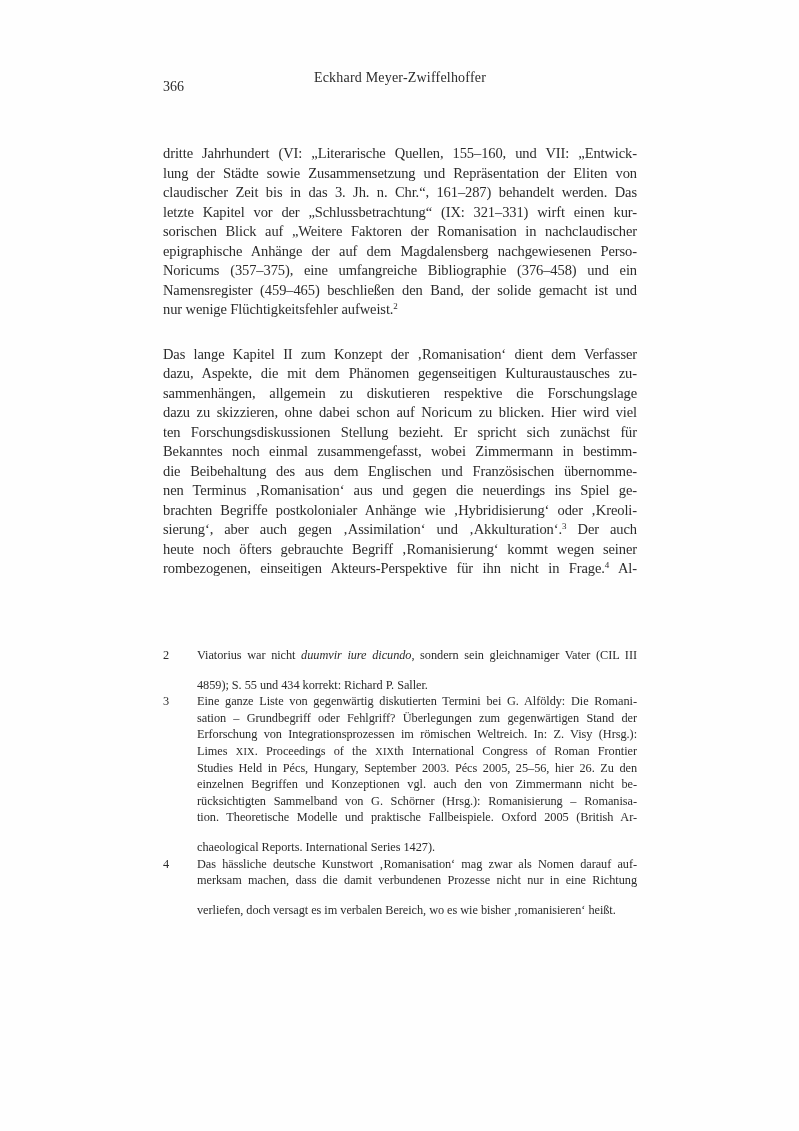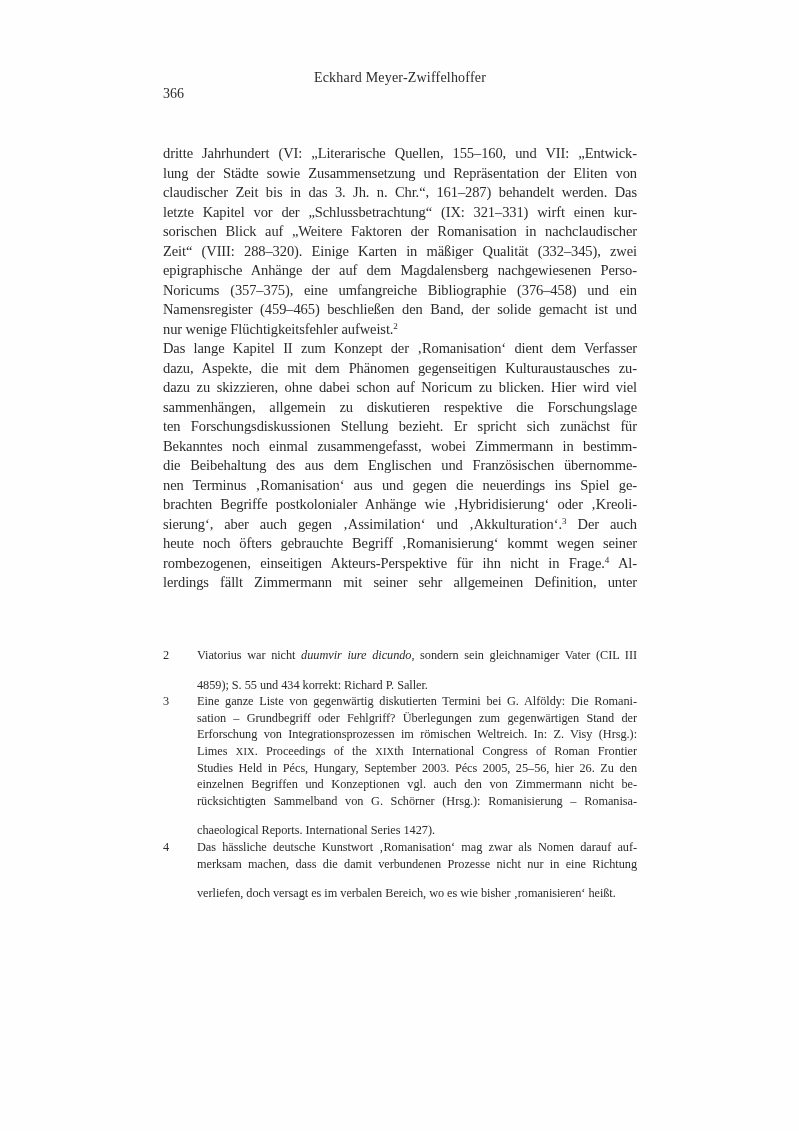--- a/index.html
+++ b/index.html
@@ -16,37 +16,37 @@
     position: absolute;
     left: 163px;
     top: 69px;
     width: 474px;
     font-size: 14px;
     line-height: 18px;
   }
   .page-num {
     position: absolute;
     left: 0;
-    top: 16px;
+    top: 9px;
   }
   .running-title {
     display: block;
     text-align: center;
     letter-spacing: 0.2px;
   }
   .body-text {
     position: absolute;
     left: 163px;
     top: 144px;
     width: 474px;
     font-size: 14.5px;
     line-height: 19.5px;
     letter-spacing: -0.1px;
   }
-  .para + .para { margin-top: 0; }
+  .para + .para { margin-top: 25px; }
   .line {
     height: 19.5px;
     overflow: hidden;
     text-align: justify;
     text-align-last: justify;
     white-space: normal;
   }
   .line.nj { text-align-last: left; }
   .footnotes {
     position: absolute;
@@ -85,40 +85,38 @@
     <span class="running-title">Eckhard Meyer-Zwiffelhoffer</span>
   </div>
 
   <div class="body-text" id="body-text">
       <div class="para">
         <div class="line">dritte Jahrhundert (VI: „Literarische Quellen, 155–160, und VII: „Entwick-</div>
         <div class="line">lung der Städte sowie Zusammensetzung und Repräsentation der Eliten von</div>
         <div class="line">claudischer Zeit bis in das 3. Jh. n. Chr.“, 161–287) behandelt werden. Das</div>
         <div class="line">letzte Kapitel vor der „Schlussbetrachtung“ (IX: 321–331) wirft einen kur-</div>
         <div class="line">sorischen Blick auf „Weitere Faktoren der Romanisation in nachclaudischer</div>
-        <div class="line">Zeit“ (VIII: 288–320). Einige Karten in mäßiger Qualität (332–345), zwei</div>
         <div class="line">epigraphische Anhänge der auf dem Magdalensberg nachgewiesenen Perso-</div>
         <div class="line">Noricums (357–375), eine umfangreiche Bibliographie (376–458) und ein</div>
         <div class="line">Namensregister (459–465) beschließen den Band, der solide gemacht ist und</div>
         <div class="line nj">nur wenige Flüchtigkeitsfehler aufweist.<span class="sup">2</span></div>
       </div>
       <div class="para">
         <div class="line">Das lange Kapitel II zum Konzept der ‚Romanisation‘ dient dem Verfasser</div>
         <div class="line">dazu, Aspekte, die mit dem Phänomen gegenseitigen Kulturaustausches zu-</div>
+        <div class="line">sammenhängen, allgemein zu diskutieren respektive die Forschungslage</div>
         <div class="line">dazu zu skizzieren, ohne dabei schon auf Noricum zu blicken. Hier wird viel</div>
-        <div class="line">sammenhängen, allgemein zu diskutieren respektive die Forschungslage</div>
         <div class="line">ten Forschungsdiskussionen Stellung bezieht. Er spricht sich zunächst für</div>
         <div class="line">Bekanntes noch einmal zusammengefasst, wobei Zimmermann in bestimm-</div>
         <div class="line">die Beibehaltung des aus dem Englischen und Französischen übernomme-</div>
         <div class="line">nen Terminus ‚Romanisation‘ aus und gegen die neuerdings ins Spiel ge-</div>
         <div class="line">brachten Begriffe postkolonialer Anhänge wie ‚Hybridisierung‘ oder ‚Kreoli-</div>
         <div class="line">sierung‘, aber auch gegen ‚Assimilation‘ und ‚Akkulturation‘.<span class="sup">3</span> Der auch</div>
         <div class="line">heute noch öfters gebrauchte Begriff ‚Romanisierung‘ kommt wegen seiner</div>
         <div class="line">rombezogenen, einseitigen Akteurs-Perspektive für ihn nicht in Frage.<span class="sup">4</span> Al-</div>
-        <div class="line">lerdings fällt Zimmermann mit seiner sehr allgemeinen Definition, unter</div>
       </div>
     </div>
 
   <div class="footnotes" id="footnotes">
       <div class="footnote">
         <div class="fn-num">2</div>
         <div class="fn-text">
           <div class="fn-line">Viatorius war nicht <span class="i">duumvir iure dicundo</span>, sondern sein gleichnamiger Vater (CIL III</div>
           <div class="fn-line nj">4859); S. 55 und 434 korrekt: Richard P. Saller.</div>
         </div>
@@ -126,20 +124,21 @@
       <div class="footnote">
         <div class="fn-num">3</div>
         <div class="fn-text">
           <div class="fn-line">Eine ganze Liste von gegenwärtig diskutierten Termini bei G. Alföldy: Die Romani-</div>
           <div class="fn-line">sation – Grundbegriff oder Fehlgriff? Überlegungen zum gegenwärtigen Stand der</div>
           <div class="fn-line">Erforschung von Integrationsprozessen im römischen Weltreich. In: Z. Visy (Hrsg.):</div>
           <div class="fn-line">Limes <span class="sc">XIX</span>. Proceedings of the <span class="sc">XIX</span>th International Congress of Roman Frontier</div>
           <div class="fn-line">Studies Held in Pécs, Hungary, September 2003. Pécs 2005, 25–56, hier 26. Zu den</div>
           <div class="fn-line">einzelnen Begriffen und Konzeptionen vgl. auch den von Zimmermann nicht be-</div>
           <div class="fn-line">rücksichtigten Sammelband von G. Schörner (Hrsg.): Romanisierung – Romanisa-</div>
+          <div class="fn-line">tion. Theoretische Modelle und praktische Fallbeispiele. Oxford 2005 (British Ar-</div>
           <div class="fn-line nj">chaeological Reports. International Series 1427).</div>
         </div>
       </div>
       <div class="footnote">
         <div class="fn-num">4</div>
         <div class="fn-text">
           <div class="fn-line">Das hässliche deutsche Kunstwort ‚Romanisation‘ mag zwar als Nomen darauf auf-</div>
           <div class="fn-line">merksam machen, dass die damit verbundenen Prozesse nicht nur in eine Richtung</div>
           <div class="fn-line nj">verliefen, doch versagt es im verbalen Bereich, wo es wie bisher ‚romanisieren‘ heißt.</div>
         </div>

